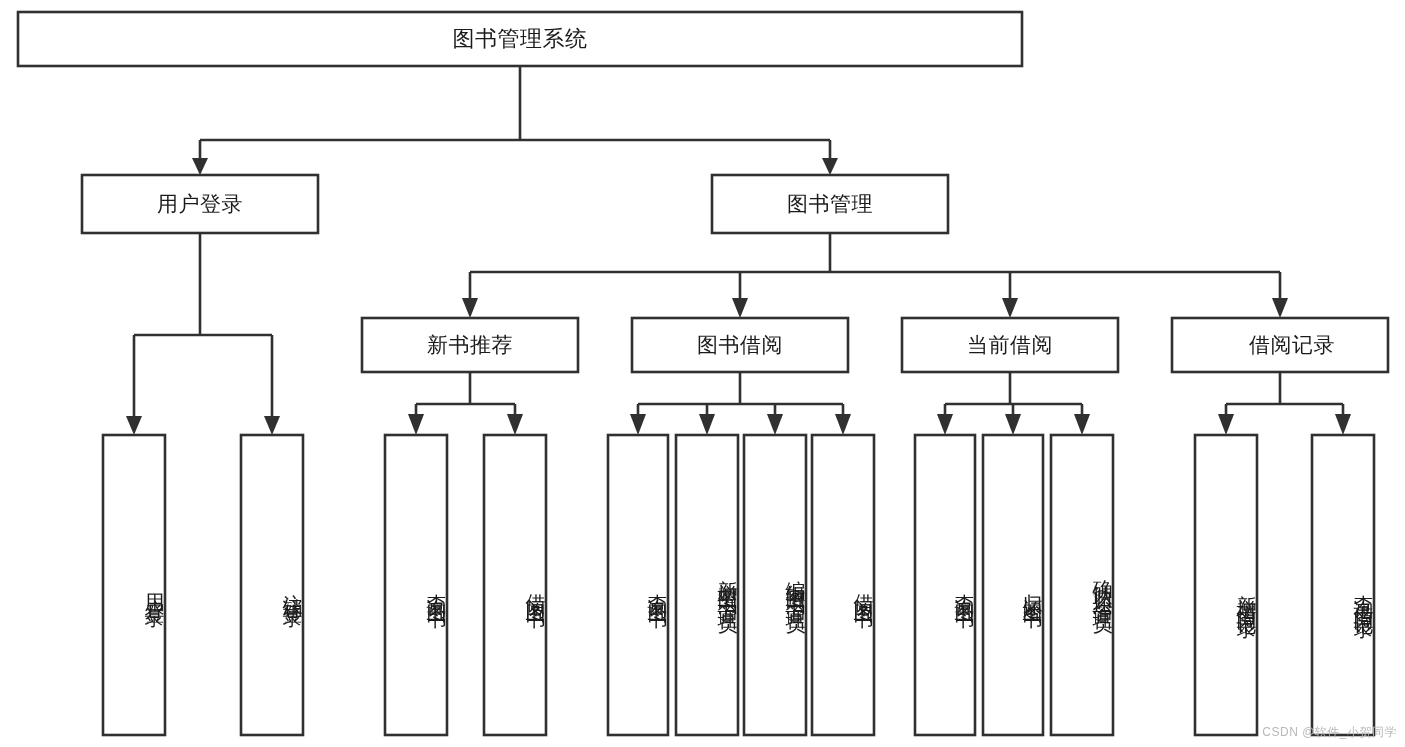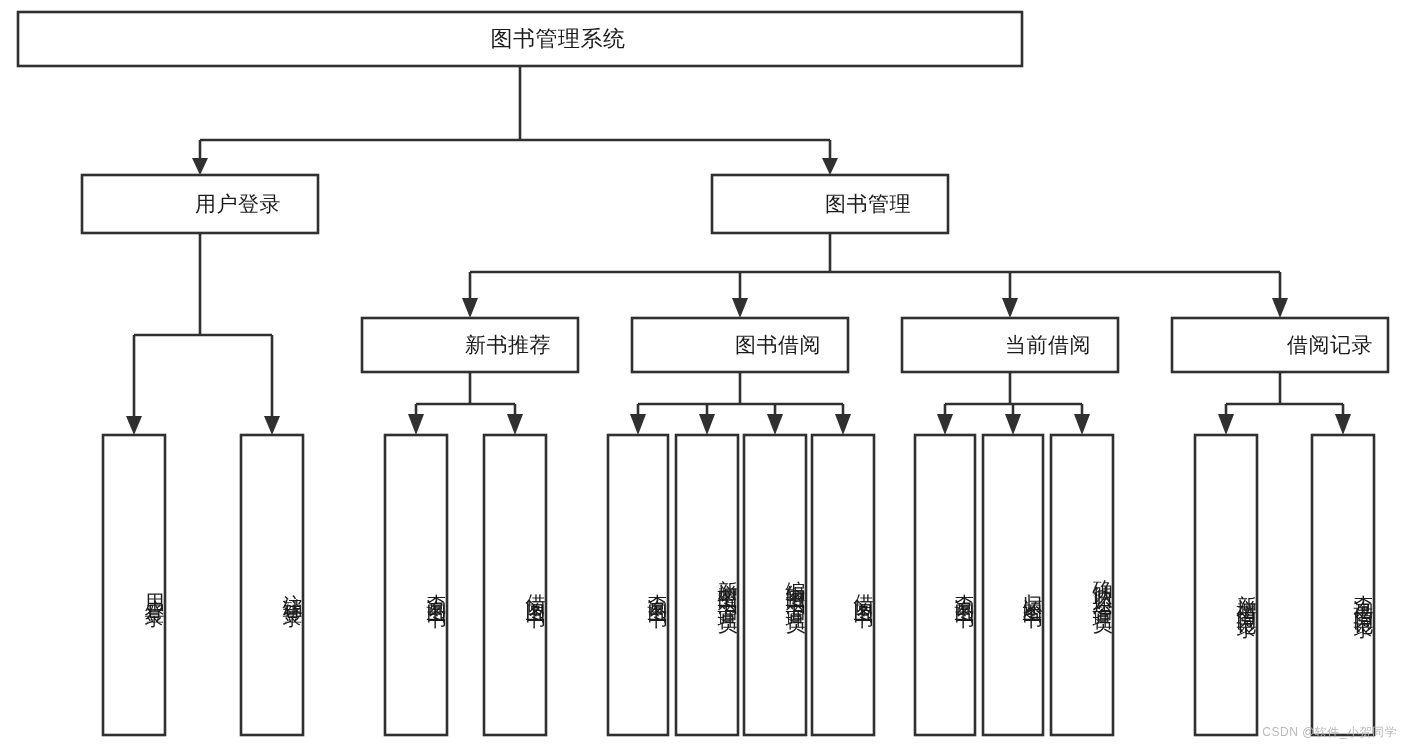--- a/index.html
+++ b/index.html
@@ -48,21 +48,20 @@
     color: #1b1b1b;
     font-family: "Liberation Sans", "DejaVu Sans", sans-serif;
     text-align: center;
     pointer-events: none;
     white-space: nowrap;
   }
   .node-label.horizontal {
     font-size: 21px;
     line-height: 1.1;
     letter-spacing: 0.5px;
-    margin-left: 38px;
   }
   .node-label.root {
     font-size: 22px;
   }
   .node-label.vertical {
     writing-mode: vertical-rl;
     text-orientation: upright;
     font-size: 20px;
     letter-spacing: 5px;
     line-height: 1.0;

